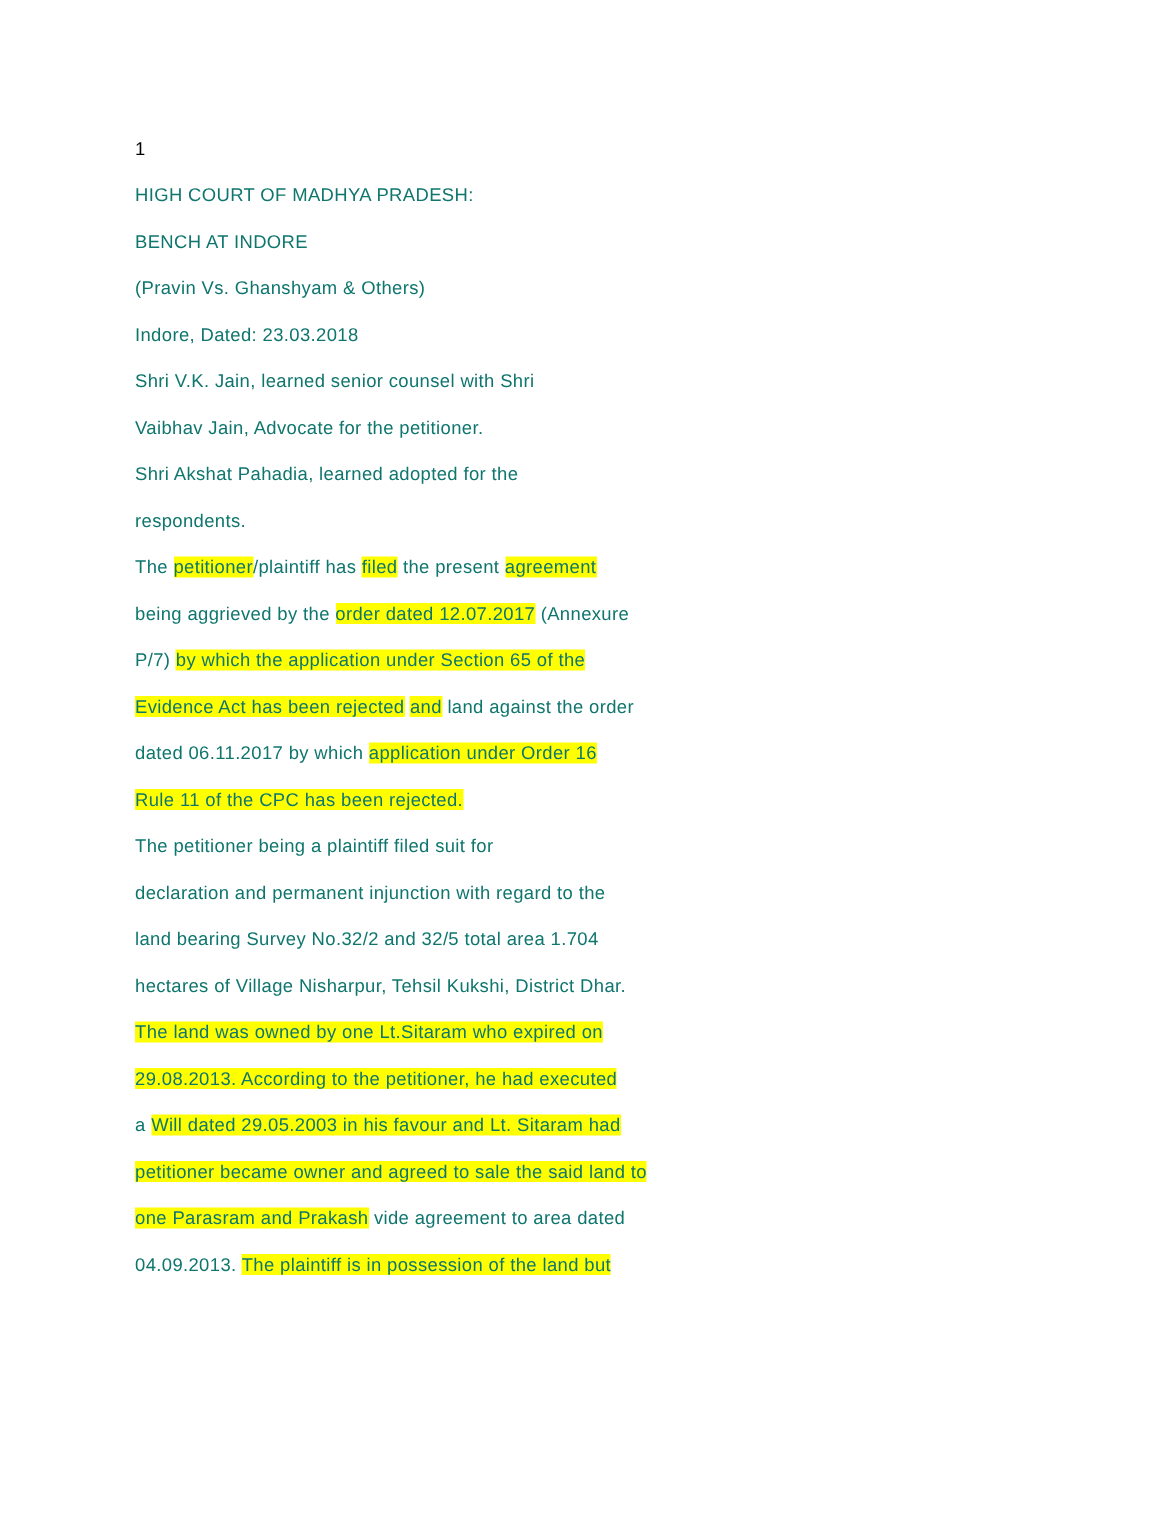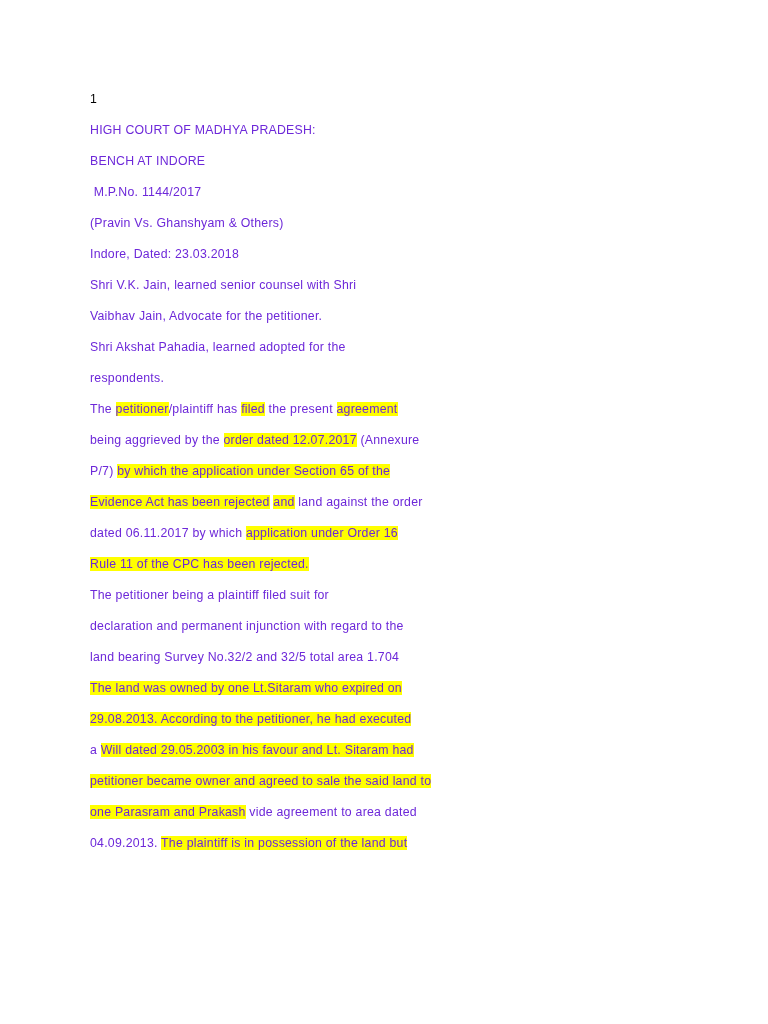--- a/index.html
+++ b/index.html
@@ -25,56 +25,56 @@
     position: absolute;
     left: 90px;
     top: 84px;
     width: 580px;
   }
   .line {
     font-size: 12.3px;
     line-height: 31px;
     white-space: pre-wrap;
     letter-spacing: 0.02em;
-    color: #6d28d9;
+    color: #0f766e;
   }
   .hl {
     background: #ffff00;
     margin-top: 16px;
   }
   .page-num {
     font-size: 12.3px;
     line-height: 31px;
   }
 </style>
 </head>
 <body>
 
 <div class="page">
   <div class="doc-body">
     <div class="page-num">1</div>
     <div id="lines-container">
         <div class="line"><span>HIGH COURT OF MADHYA PRADESH:</span></div>
         <div class="line"><span>BENCH AT INDORE</span></div>
-        <div class="line"><span> M.P.No. 1144/2017</span></div>
         <div class="line"><span>(Pravin Vs. Ghanshyam &amp; Others)</span></div>
         <div class="line"><span>Indore, Dated: 23.03.2018</span></div>
         <div class="line"><span>Shri V.K. Jain, learned senior counsel with Shri</span></div>
         <div class="line"><span>Vaibhav Jain, Advocate for the petitioner.</span></div>
         <div class="line"><span>Shri Akshat Pahadia, learned adopted for the</span></div>
         <div class="line"><span>respondents.</span></div>
         <div class="line"><span>The </span><span class="hl">petitioner</span><span>/plaintiff has </span><span class="hl">filed</span><span> the present </span><span class="hl">agreement</span></div>
         <div class="line"><span>being aggrieved by the </span><span class="hl">order dated 12.07.2017</span><span> (Annexure</span></div>
         <div class="line"><span>P/7) </span><span class="hl">by which the application under Section 65 of the</span></div>
         <div class="line"><span class="hl">Evidence Act has been rejected</span><span> </span><span class="hl">and</span><span> land against the order</span></div>
         <div class="line"><span>dated 06.11.2017 by which </span><span class="hl">application under Order 16</span></div>
         <div class="line"><span class="hl">Rule 11 of the CPC has been rejected.</span></div>
         <div class="line"><span>The petitioner being a plaintiff filed suit for</span></div>
         <div class="line"><span>declaration and permanent injunction with regard to the</span></div>
         <div class="line"><span>land bearing Survey No.32/2 and 32/5 total area 1.704</span></div>
+        <div class="line"><span>hectares of Village Nisharpur, Tehsil Kukshi, District Dhar.</span></div>
         <div class="line"><span class="hl">The land was owned by one Lt.Sitaram who expired on</span></div>
         <div class="line"><span class="hl">29.08.2013. According to the petitioner, he had executed</span></div>
         <div class="line"><span>a </span><span class="hl">Will dated 29.05.2003 in his favour and Lt. Sitaram had</span></div>
         <div class="line"><span class="hl">petitioner became owner and agreed to sale the said land to</span></div>
         <div class="line"><span class="hl">one Parasram and Prakash</span><span> vide agreement to area dated</span></div>
         <div class="line"><span>04.09.2013. </span><span class="hl">The plaintiff is in possession of the land but</span></div>
       </div>
   </div>
 </div>
 

